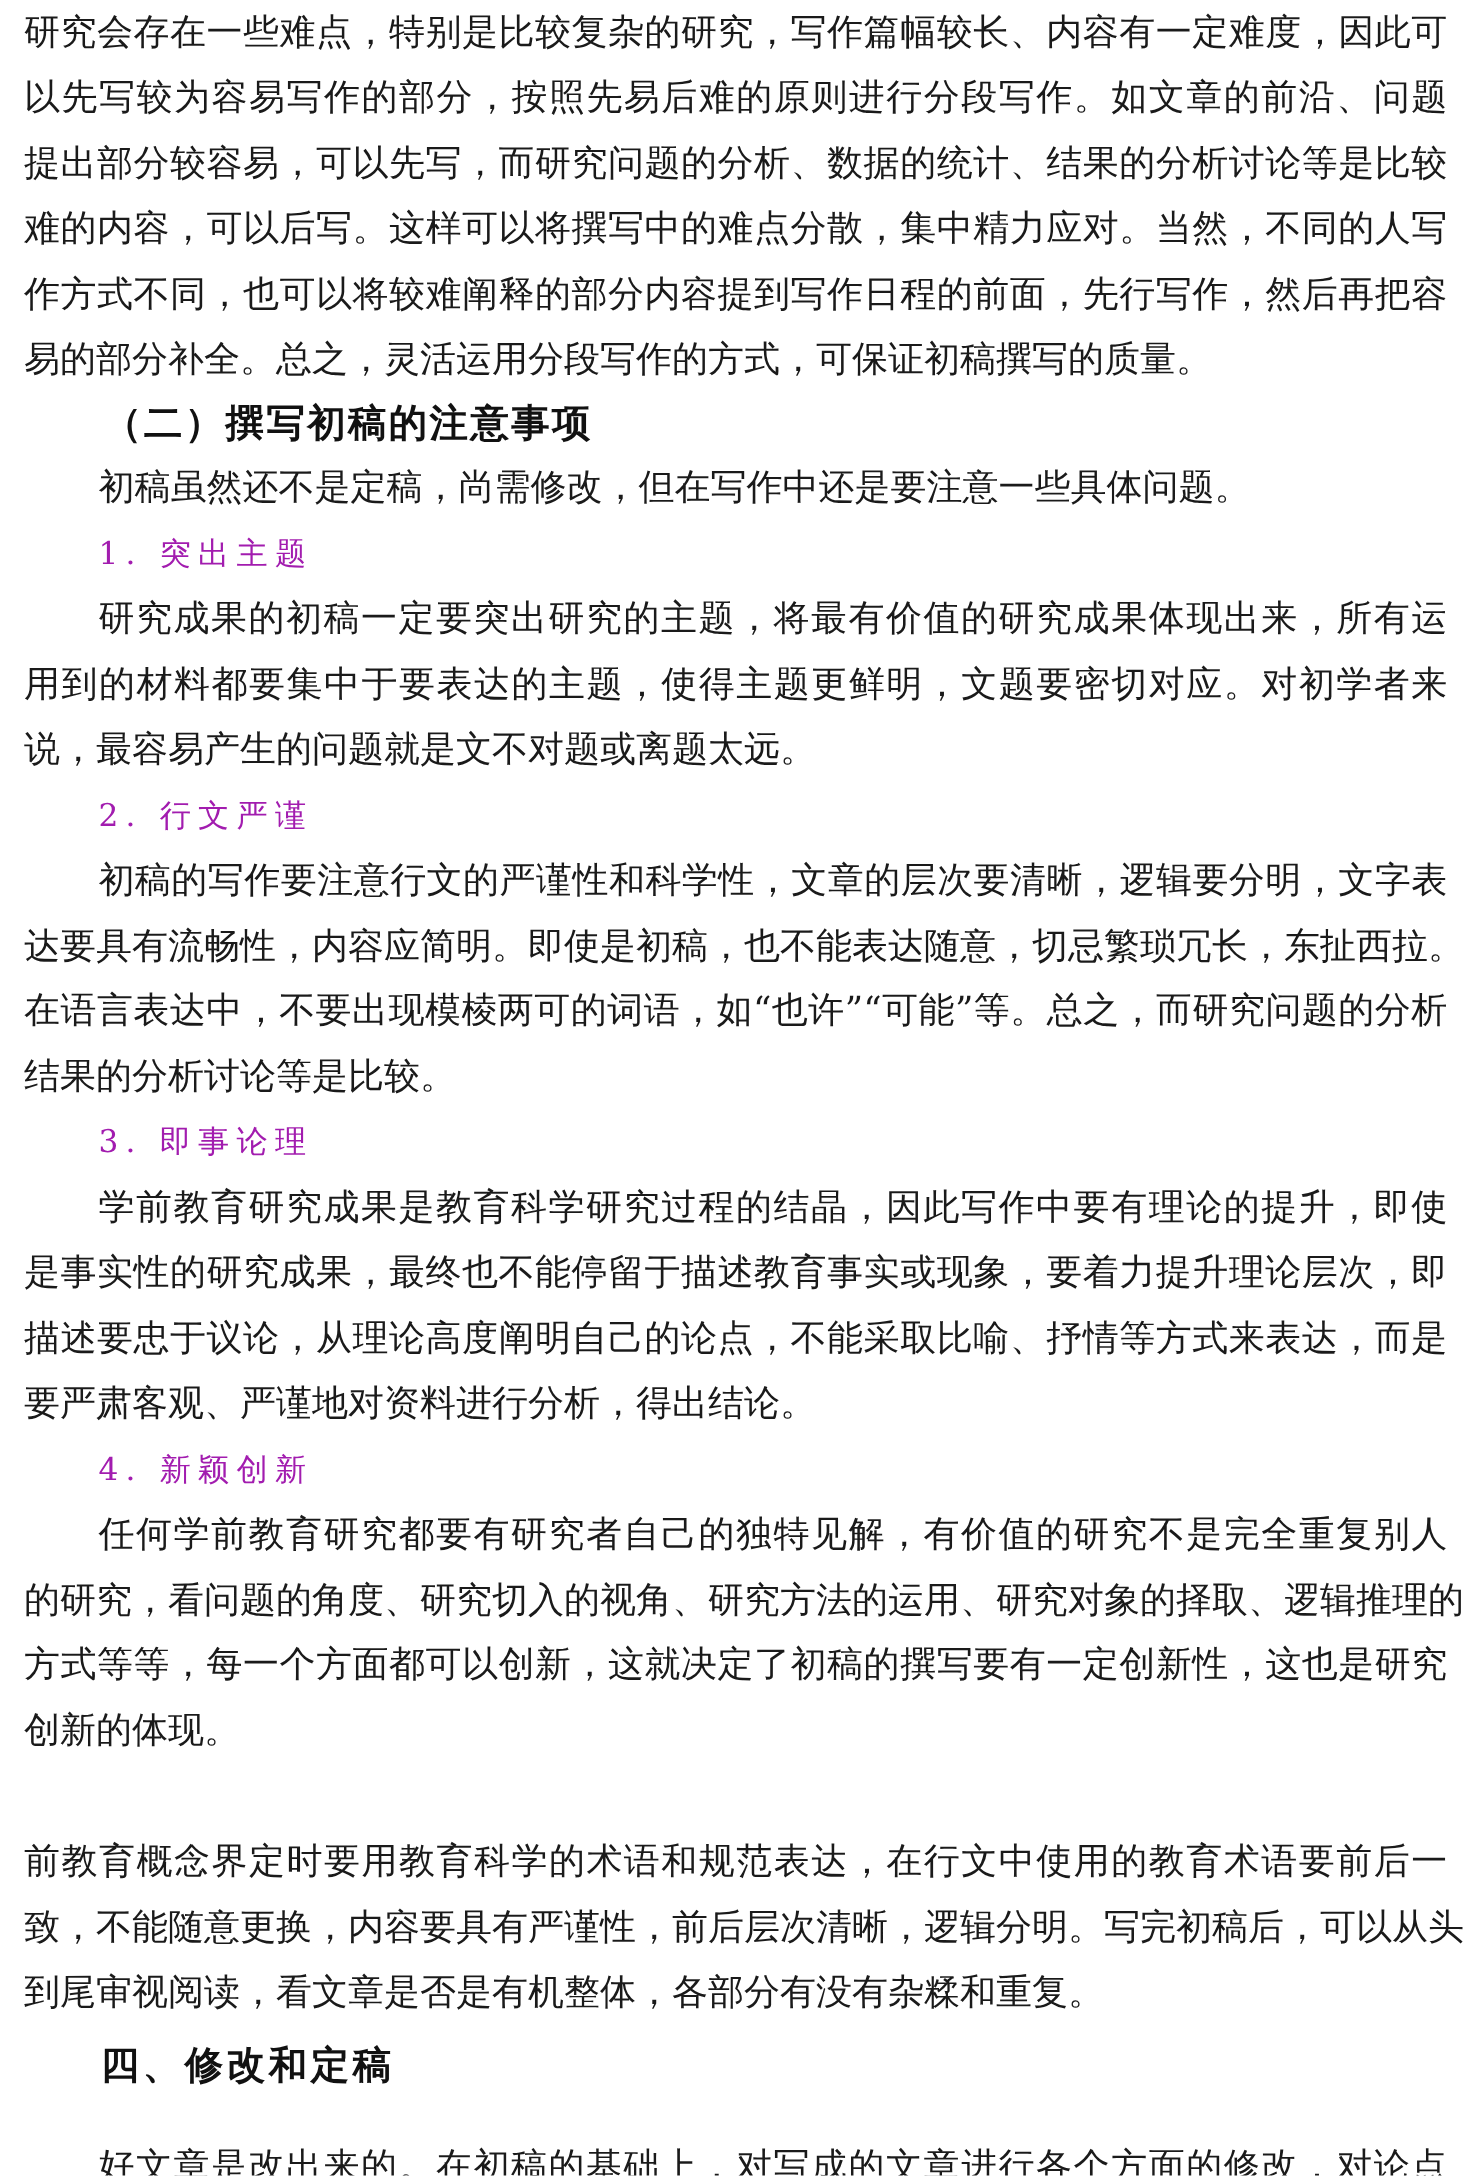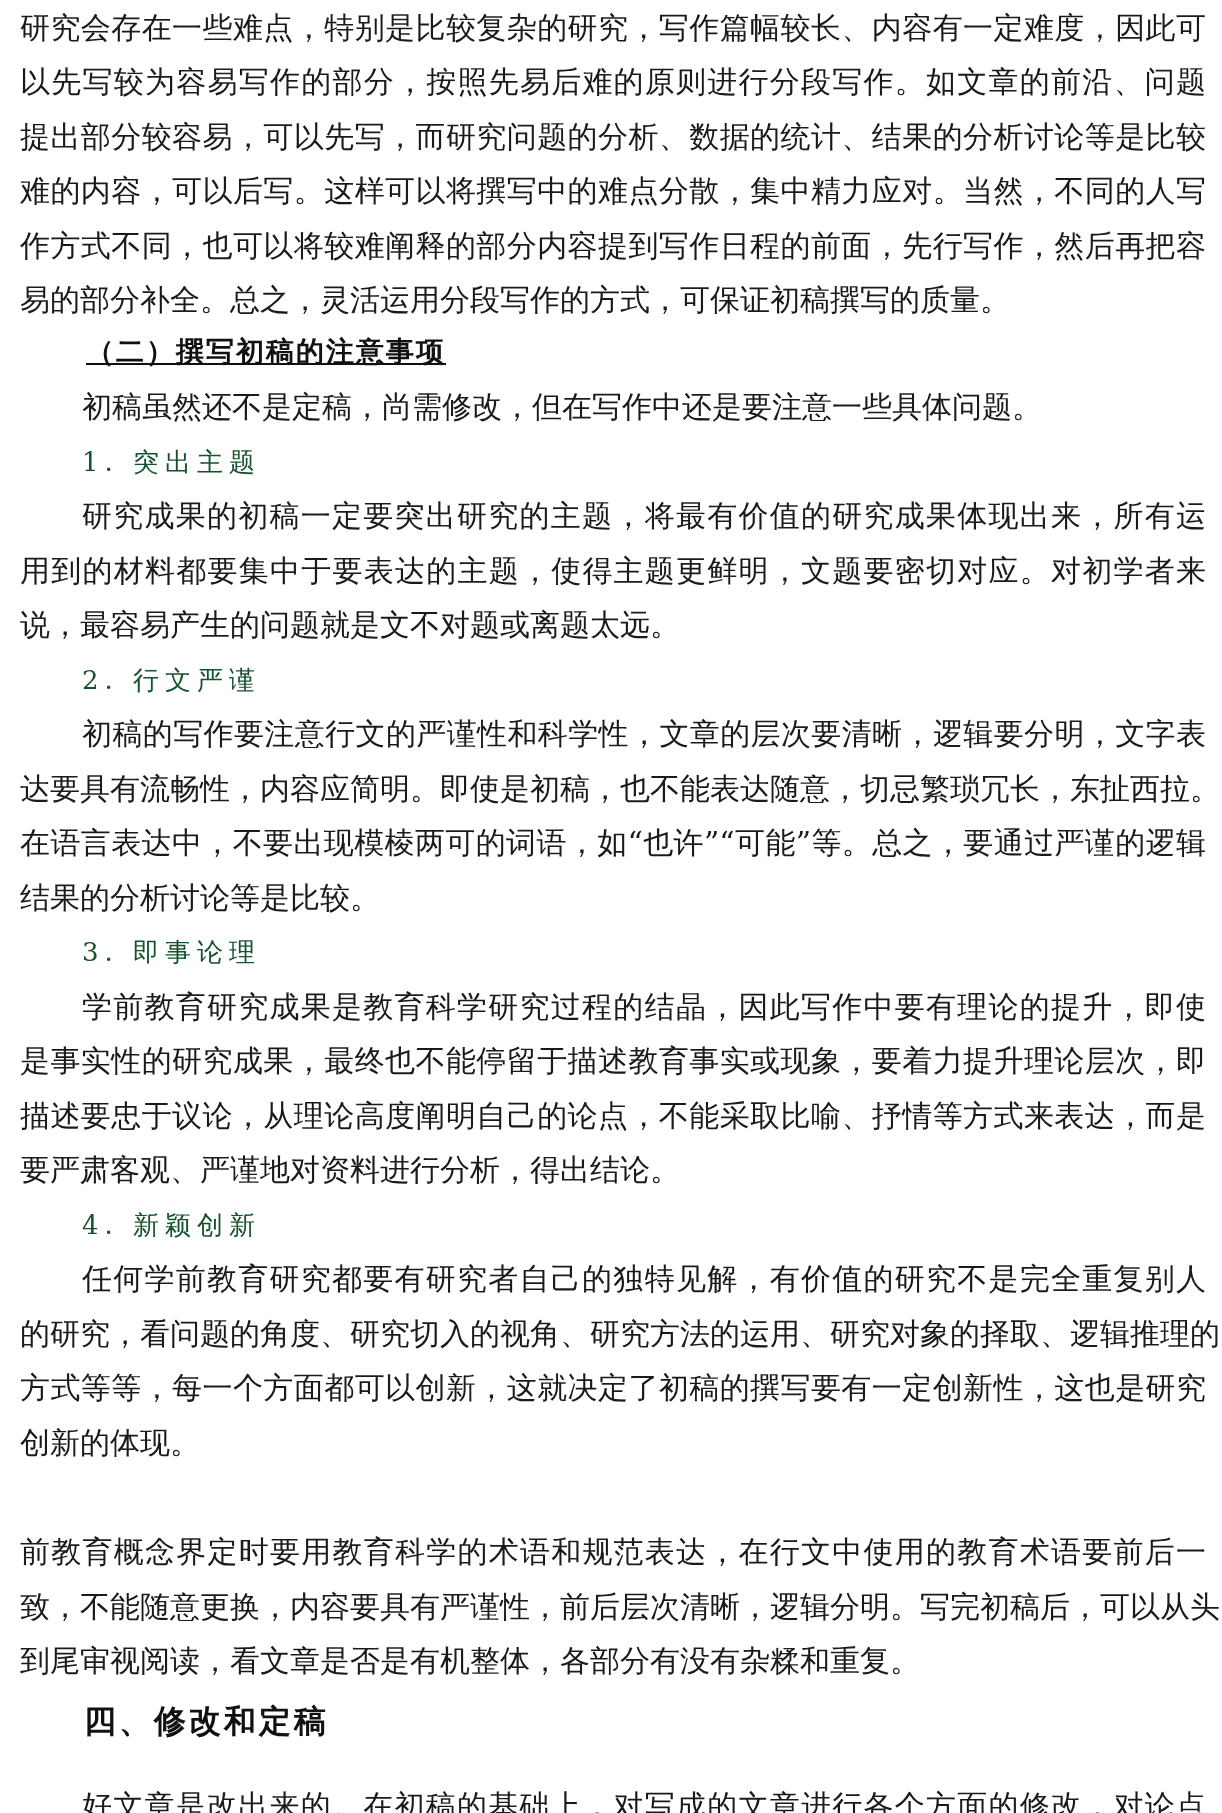--- a/index.html
+++ b/index.html
@@ -17,27 +17,27 @@
     white-space: nowrap;
     text-align: justify;
     text-align-last: justify;
     letter-spacing: 0;
   }
   .line.indent { left: 82px; width: 1124px; }
   .line.last { text-align-last: left; }
   .subhead {
     position: absolute; left: 82px; height: 40px;
     font-family: "DejaVu Sans", "Liberation Sans", sans-serif;
-    font-size: 28px; line-height: 40px; color: #111; white-space: nowrap; letter-spacing: 1px; text-decoration: underline;
+    font-size: 32px; line-height: 40px; color: #111; white-space: nowrap; letter-spacing: 1px;
   }
   .subhead.bold { font-weight: bold; left: 86px; letter-spacing: 2px; }
   .numhead {
     position: absolute; left: 82px; height: 40px;
     font-family: "DejaVu Serif", "Liberation Serif", serif;
-    font-size: 26px; line-height: 40px; color: #14532d; white-space: nowrap; letter-spacing: 6px;
+    font-size: 26px; line-height: 40px; color: #a21caf; white-space: nowrap; letter-spacing: 6px;
   }
   .sectionhead {
     position: absolute; left: 84px; height: 50px;
     font-family: "DejaVu Sans", "Liberation Sans", sans-serif;
     font-weight: bold; font-size: 32px; line-height: 50px; color: #111; white-space: nowrap; letter-spacing: 3px;
   }
 </style>
 </head>
 <body>
 
@@ -54,21 +54,21 @@
   <div class="line indent last" style="top:387px">初稿虽然还不是定稿，尚需修改，但在写作中还是要注意一些具体问题。</div>
 
   <div class="numhead" style="top:442px">1. 突出主题</div>
   <div class="line indent" style="top:496px">研究成果的初稿一定要突出研究的主题，将最有价值的研究成果体现出来，所有运</div>
   <div class="line" style="top:551px">用到的材料都要集中于要表达的主题，使得主题更鲜明，文题要密切对应。对初学者来</div>
   <div class="line last" style="top:605px">说，最容易产生的问题就是文不对题或离题太远。</div>
 
   <div class="numhead" style="top:660px">2. 行文严谨</div>
   <div class="line indent" style="top:714px">初稿的写作要注意行文的严谨性和科学性，文章的层次要清晰，逻辑要分明，文字表</div>
   <div class="line" style="top:769px">达要具有流畅性，内容应简明。即使是初稿，也不能表达随意，切忌繁琐冗长，东扯西拉。</div>
-  <div class="line" style="top:823px">在语言表达中，不要出现模棱两可的词语，如“也许”“可能”等。总之，要通过严谨的逻辑</div>
+  <div class="line" style="top:823px">在语言表达中，不要出现模棱两可的词语，如“也许”“可能”等。总之，而研究问题的分析</div>
   <div class="line last" style="top:878px">结果的分析讨论等是比较。</div>
 
   <div class="numhead" style="top:932px">3. 即事论理</div>
   <div class="line indent" style="top:987px">学前教育研究成果是教育科学研究过程的结晶，因此写作中要有理论的提升，即使</div>
   <div class="line" style="top:1041px">是事实性的研究成果，最终也不能停留于描述教育事实或现象，要着力提升理论层次，即</div>
   <div class="line" style="top:1096px">描述要忠于议论，从理论高度阐明自己的论点，不能采取比喻、抒情等方式来表达，而是</div>
   <div class="line last" style="top:1150px">要严肃客观、严谨地对资料进行分析，得出结论。</div>
 
   <div class="numhead" style="top:1205px">4. 新颖创新</div>
   <div class="line indent" style="top:1259px">任何学前教育研究都要有研究者自己的独特见解，有价值的研究不是完全重复别人</div>

